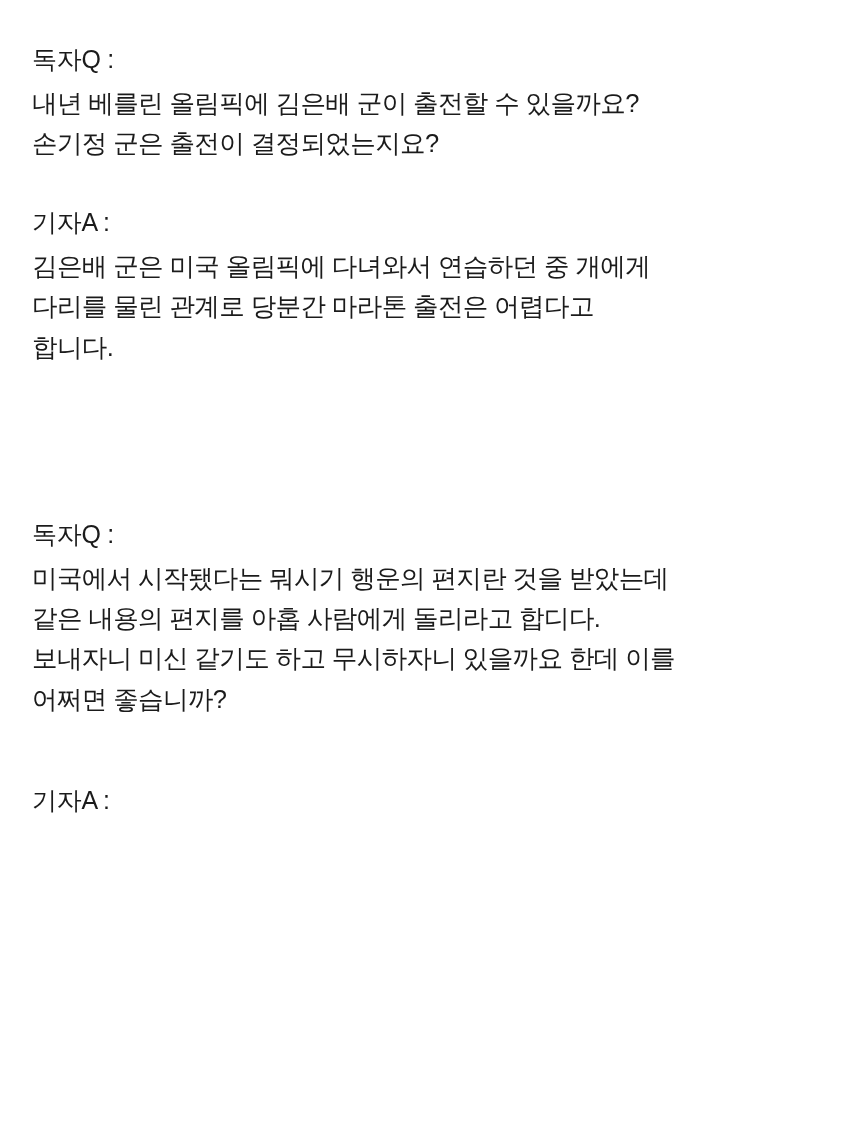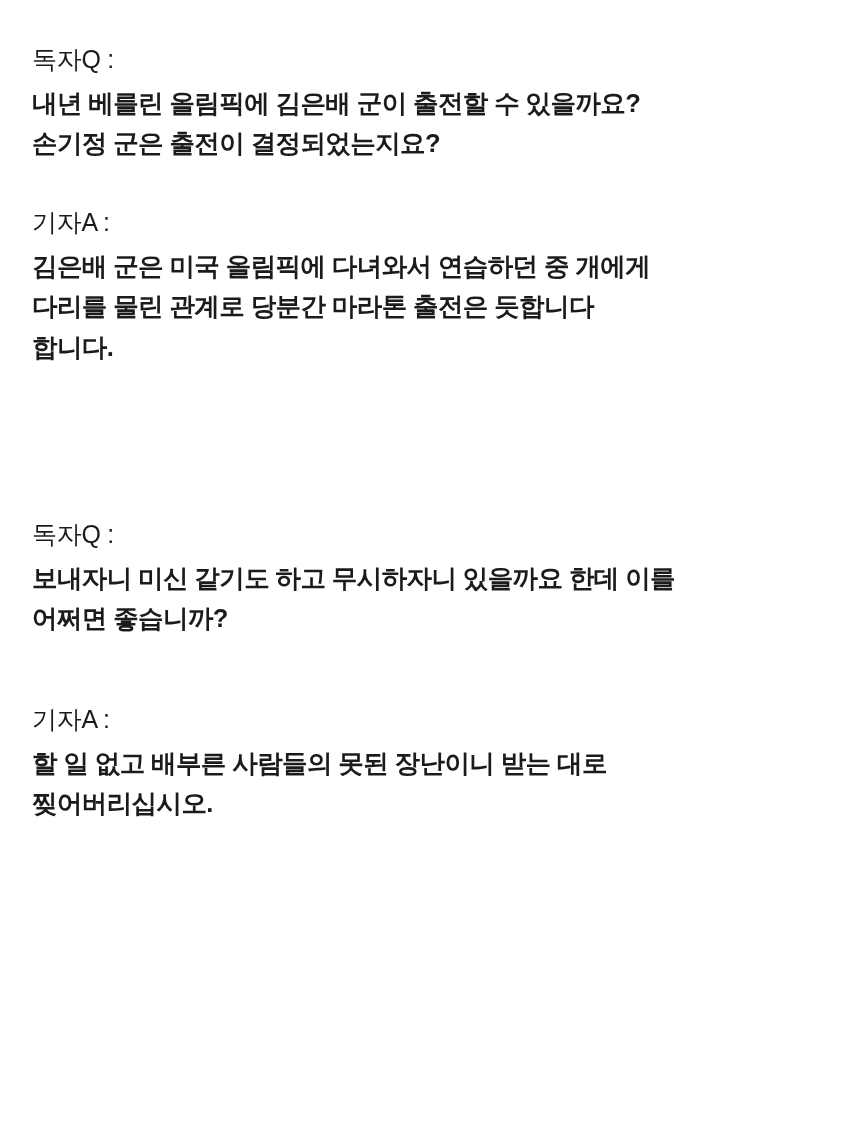--- a/index.html
+++ b/index.html
@@ -31,21 +31,21 @@
     color: #1b1b1b;
     margin: 0 0 4px 0;
     font-weight: 400;
   }
   .para {
     font-size: 25.5px;
     line-height: 1.58;
     letter-spacing: -0.6px;
     color: #1b1b1b;
     margin: 0;
-    font-weight: 700;
+    font-weight: 400;
     word-break: keep-all;
     white-space: normal;
   }
   .gap-small { height: 40px; }
   .gap-medium { height: 62px; }
   .gap-large { height: 148px; }
 </style>
 </head>
 <body>
 
@@ -53,30 +53,30 @@
 
   <div class="qa-block">
     <p class="speaker">독자Q :</p>
     <p class="para">내년 베를린 올림픽에 김은배 군이 출전할 수 있을까요? 손기정 군은 출전이 결정되었는지요?</p>
   </div>
 
   <div class="gap-small"></div>
 
   <div class="qa-block">
     <p class="speaker">기자A :</p>
-    <p class="para">김은배 군은 미국 올림픽에 다녀와서 연습하던 중 개에게 다리를 물린 관계로 당분간 마라톤 출전은 듯합니다 합니다.</p>
+    <p class="para">김은배 군은 미국 올림픽에 다녀와서 연습하던 중 개에게 다리를 물린 관계로 당분간 마라톤 출전은 어렵다고 합니다.</p>
   </div>
 
   <div class="gap-large"></div>
 
   <div class="qa-block">
     <p class="speaker">독자Q :</p>
+    <p class="para">미국에서 시작됐다는 뭐시기 행운의 편지란 것을 받았는데 같은 내용의 편지를 아홉 사람에게 돌리라고 합디다.</p>
     <p class="para">보내자니 미신 같기도 하고 무시하자니 있을까요 한데 이를 어쩌면 좋습니까?</p>
   </div>
 
   <div class="gap-medium"></div>
 
   <div class="qa-block">
     <p class="speaker">기자A :</p>
-    <p class="para">할 일 없고 배부른 사람들의 못된 장난이니 받는 대로 찢어버리십시오.</p>
   </div>
 
 </div>
 
 </body></html>

